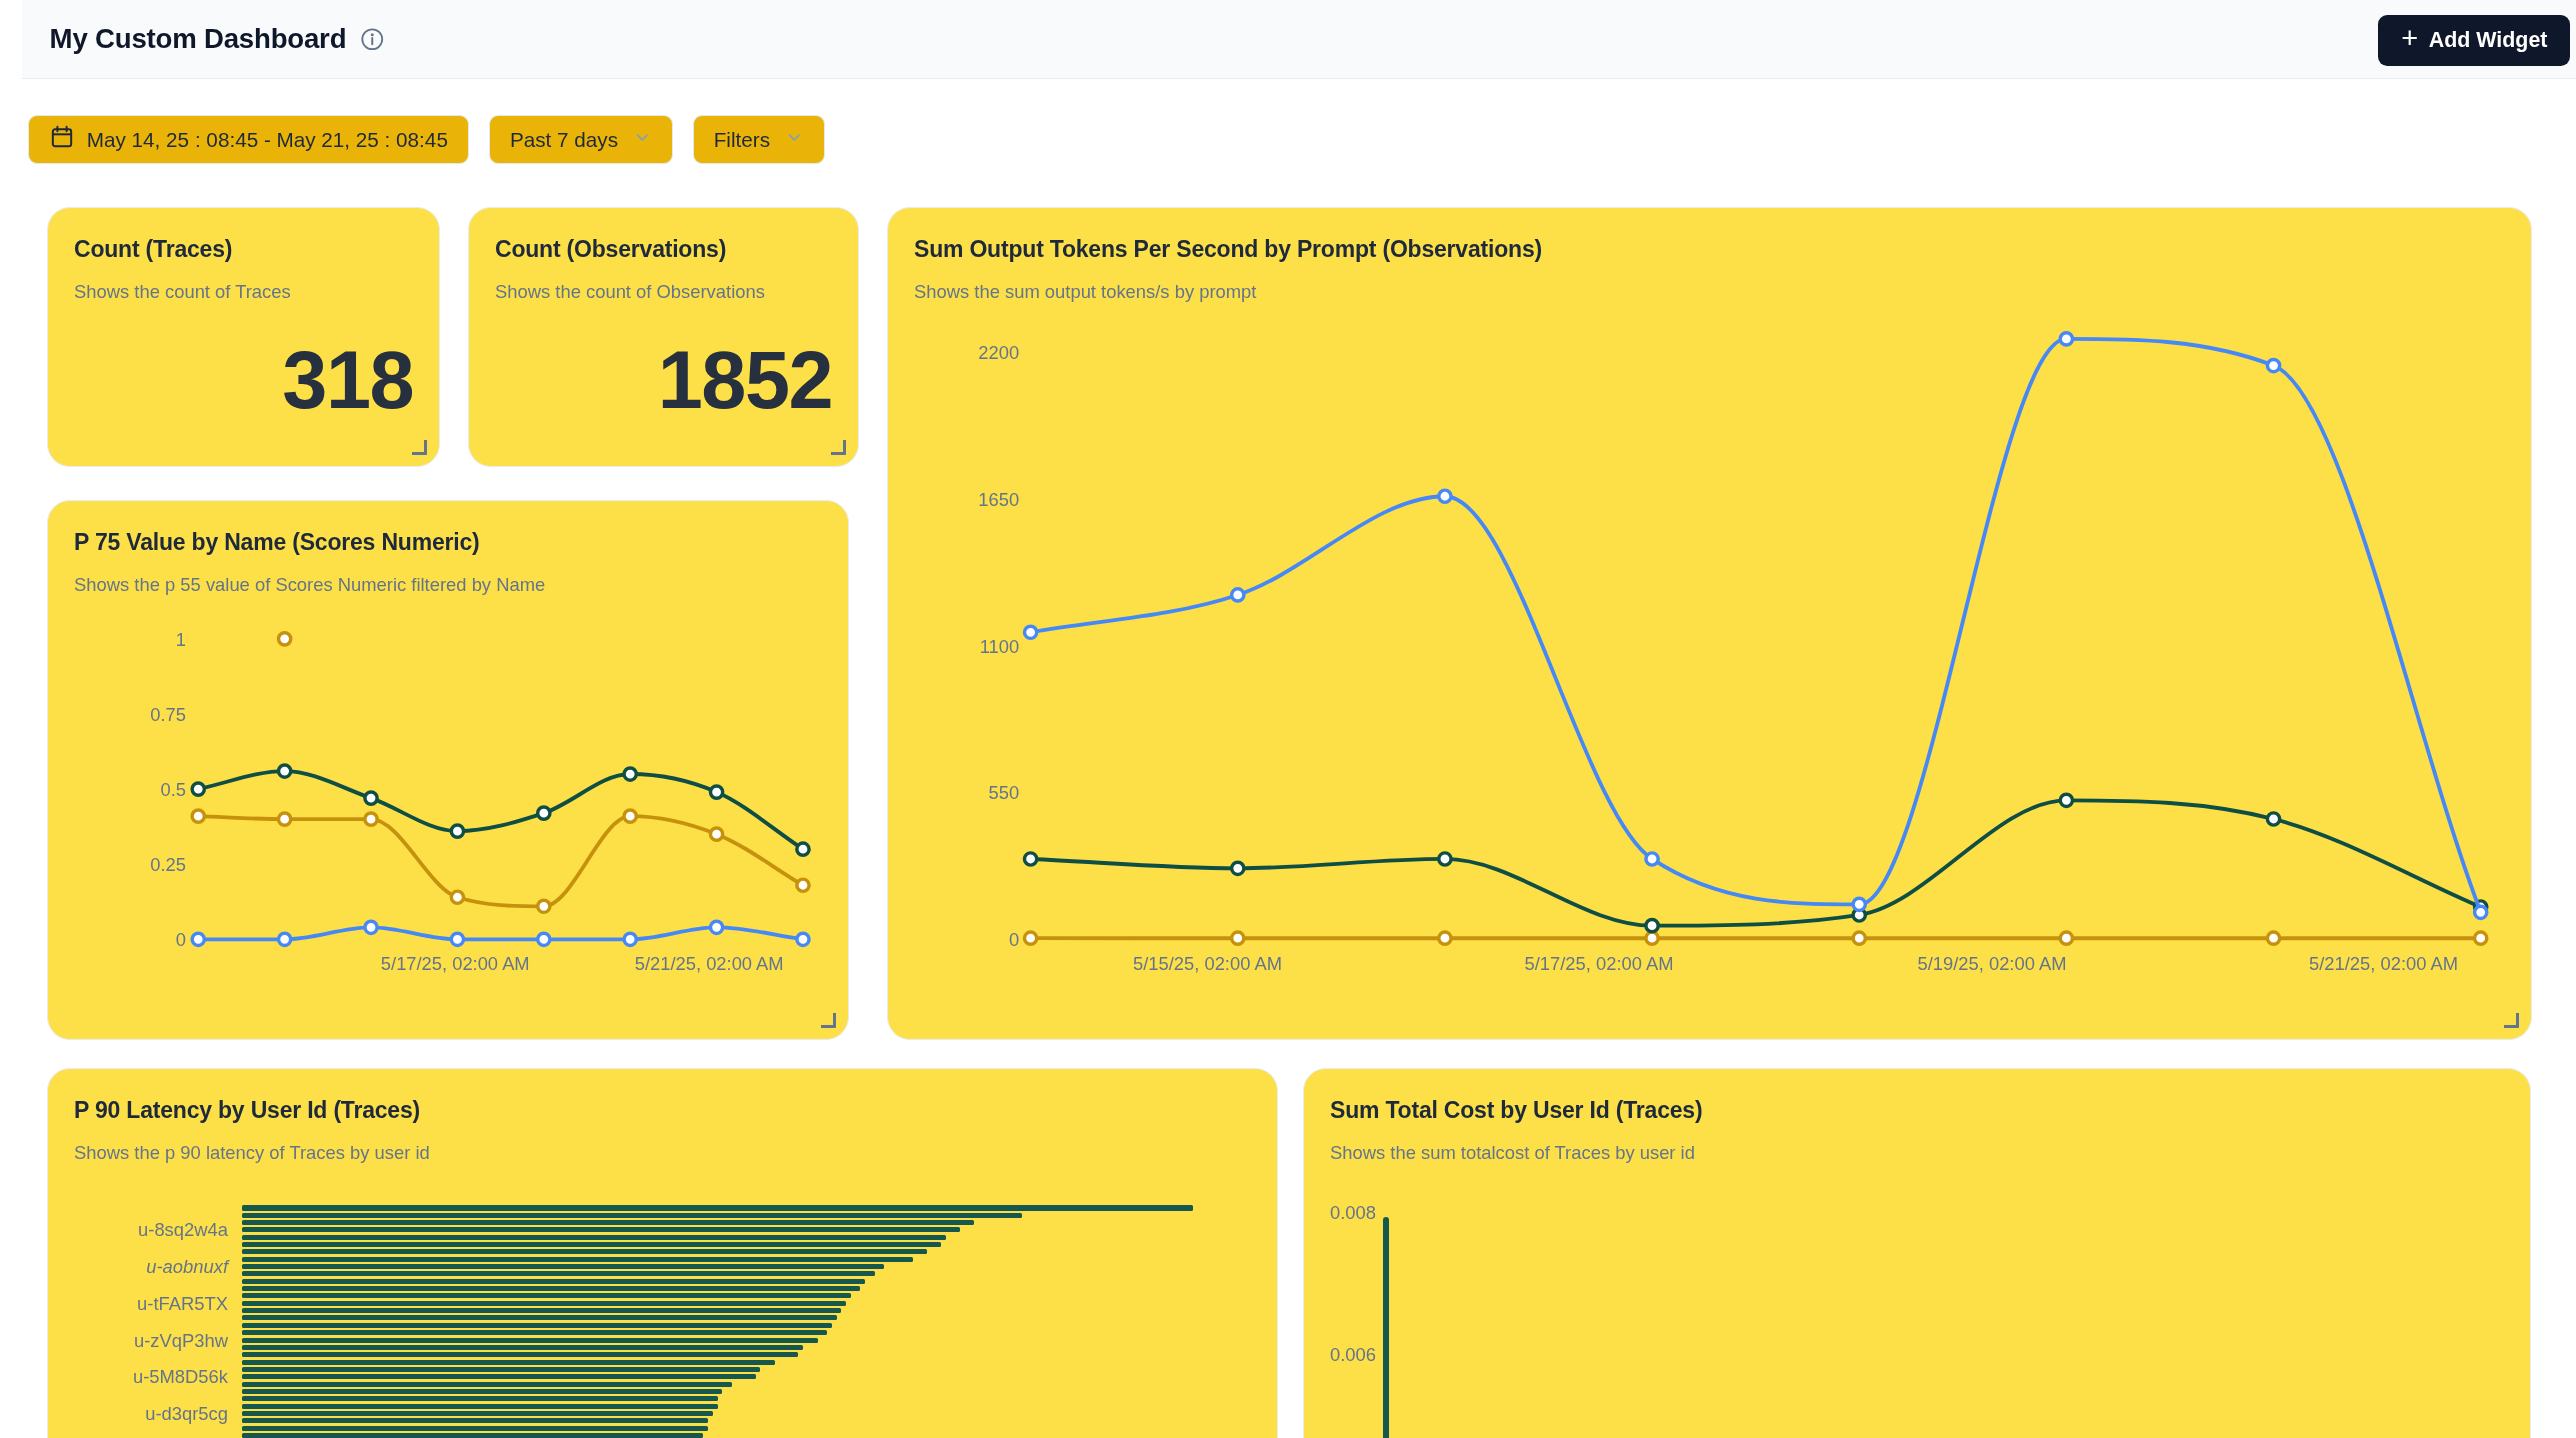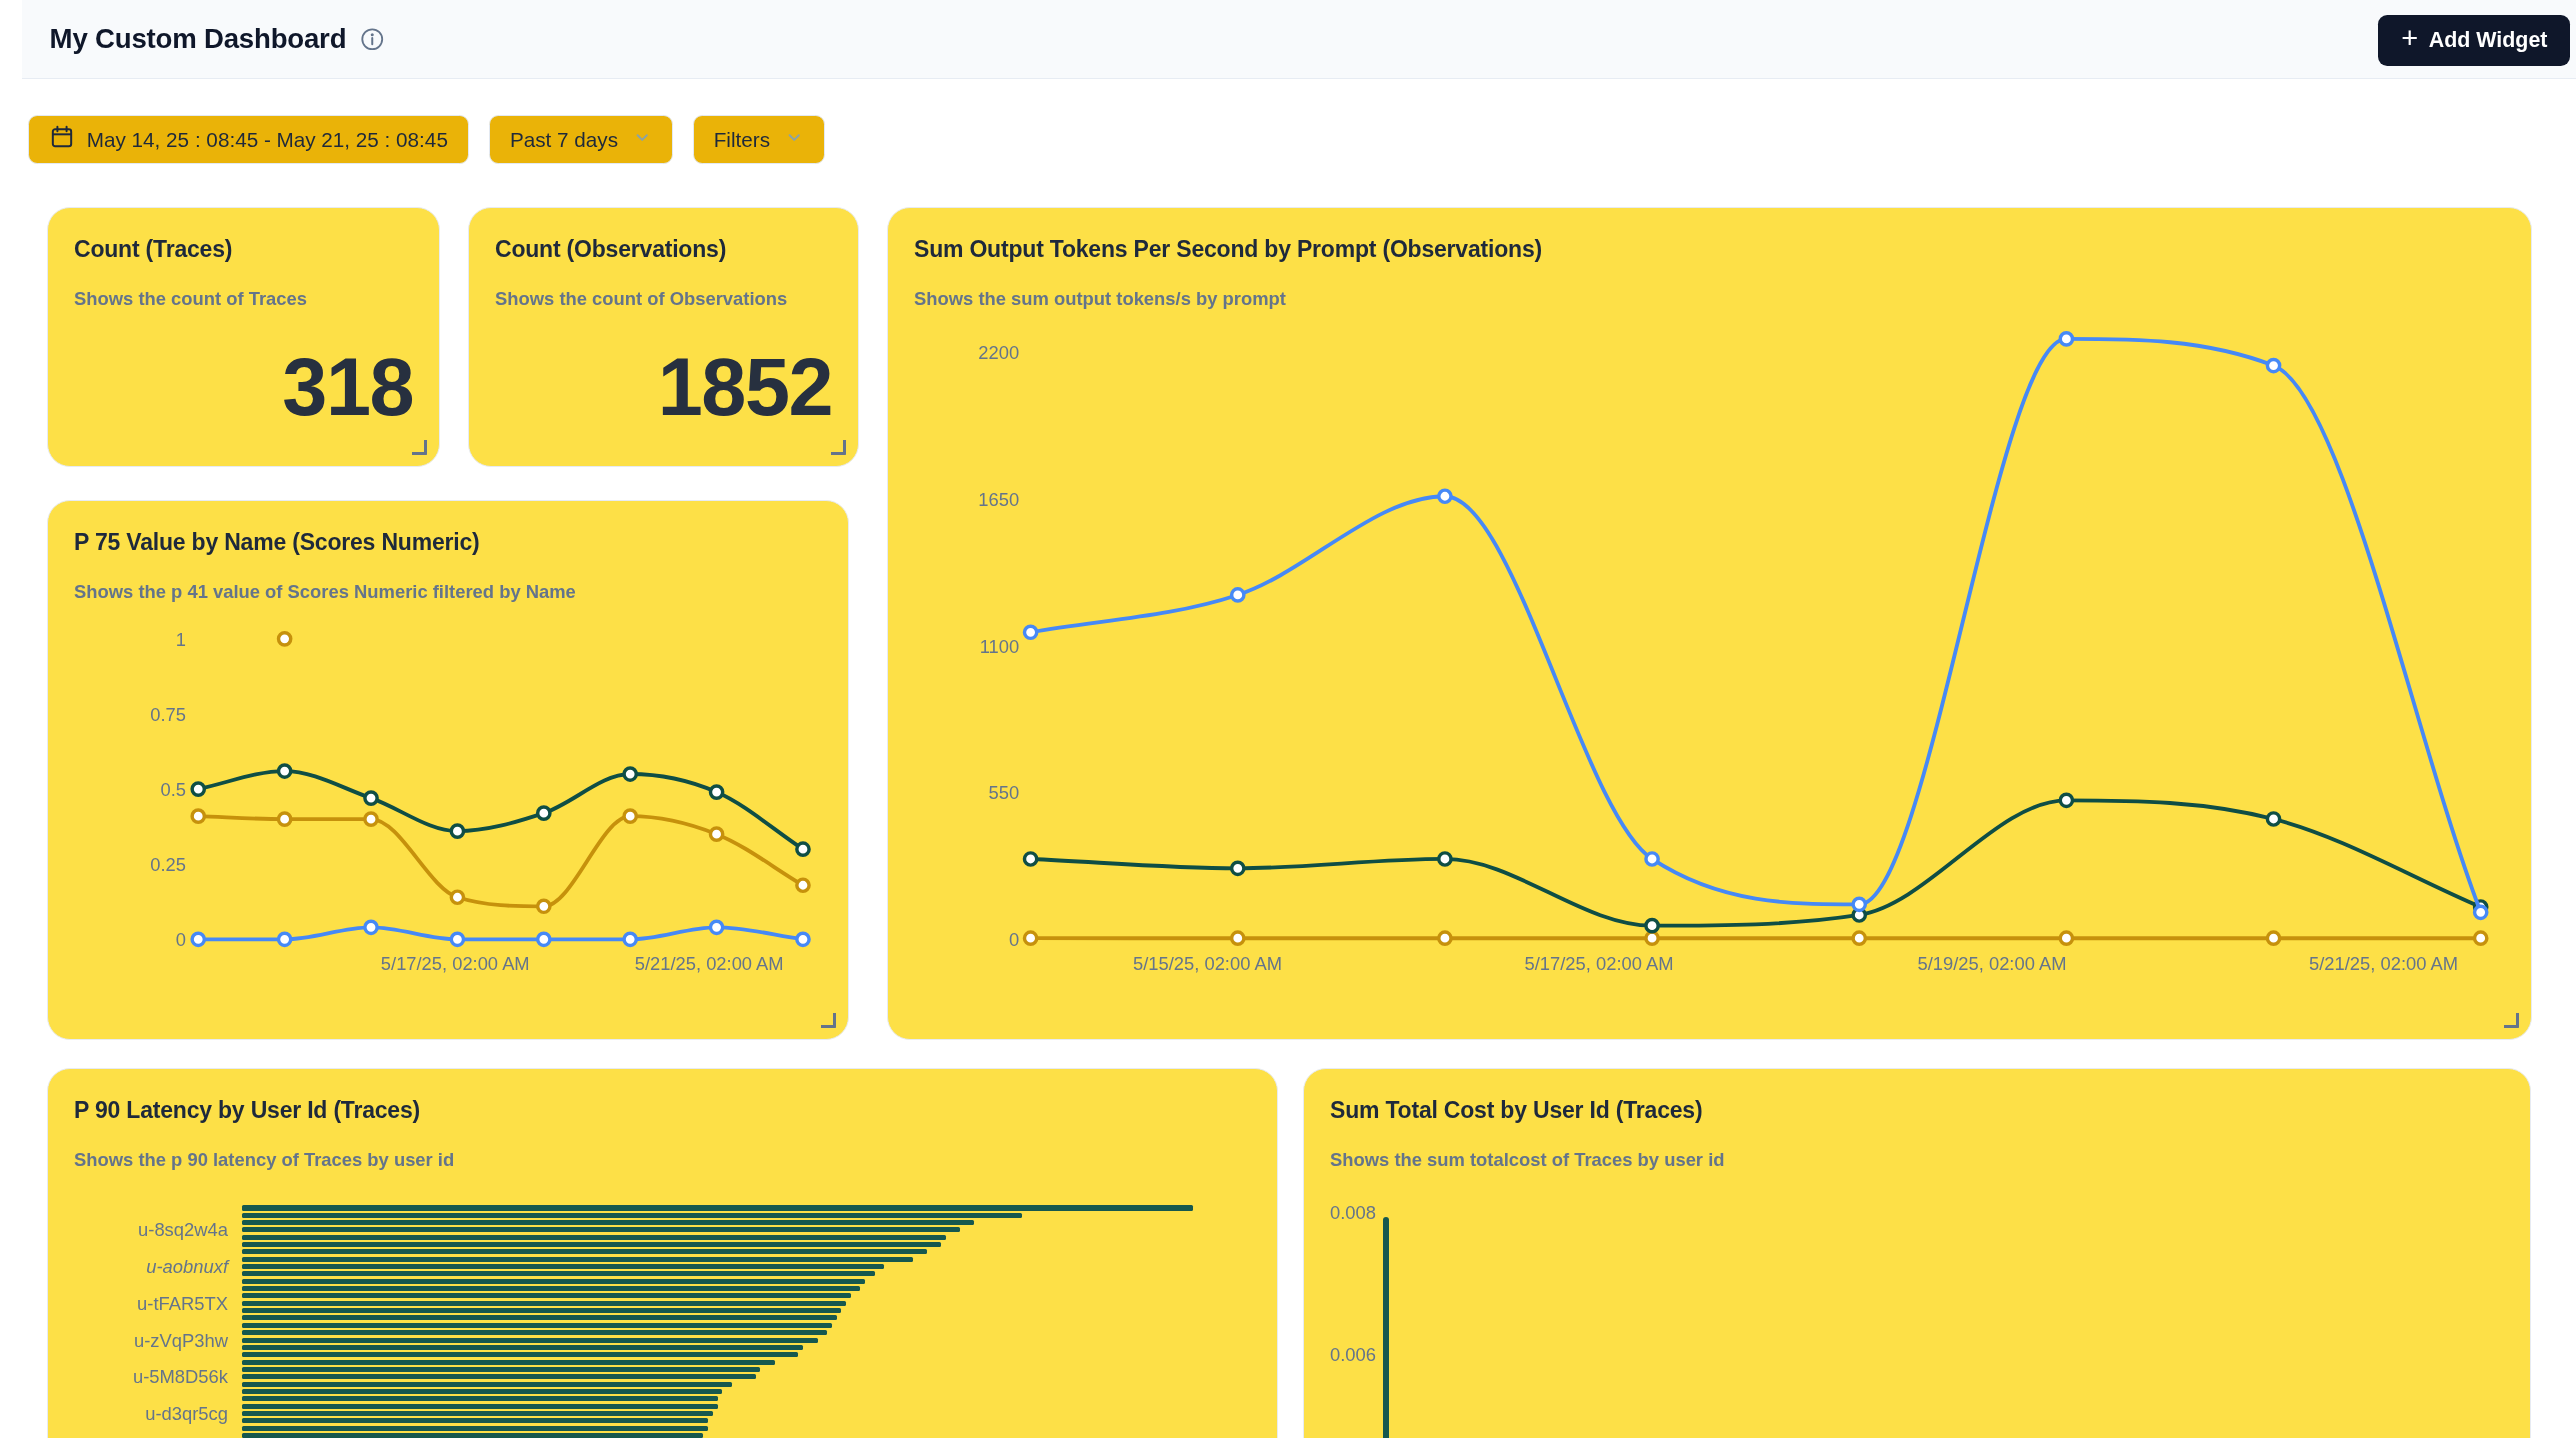--- a/index.html
+++ b/index.html
@@ -20,21 +20,21 @@
   .toolbar { position:absolute; left:27.6px; top:115px; display:flex; gap:20px; }
   .pill { height:49px; background:#eab308; border:1.5px solid #e3e9f1; border-radius:9.2px;
     display:flex; align-items:center; gap:12.2px; padding:0 20px; font-size:20.7px; color:#1e293b;
     font-weight:500; cursor:pointer; }
   .pill .chev { margin-left:3.1px; }
 
   
   .card { position:absolute; background:#fde047; border:1.5px solid #e7ebf2; border-radius:23px; }
   .card-inner { position:absolute; left:26px; top:27.6px; right:26px; }
   .card-title { font-size:23px; font-weight:600; color:#1e293b; letter-spacing:-0.2px; }
-  .card-subtitle { font-size:18.4px; color:#64748b; margin-top:25px;font-weight:bold; }
+  .card-subtitle { font-size:18.4px; color:#64748b; margin-top:18px; }
   .big-number { text-align:right; font-size:81px; font-weight:700; color:#27303f;
     letter-spacing:-1.5px; margin-top:31px; }
   .resize-handle { position:absolute; right:12.2px; bottom:10.7px; width:15.3px; height:15.3px;
     border-right:3.8px solid #64748b; border-bottom:3.8px solid #64748b;
     border-bottom-right-radius:1.5px; cursor:nwse-resize; }
 
   #card-count-traces       { left:47px;   top:207px;  width:393px;  height:260px; }
   #card-count-observations { left:468px;  top:207px;  width:391px;  height:260px; }
   #card-tokens             { left:887px; top:207px;  width:1645px; height:833px; }
   #card-p75                { left:47px;   top:500px;  width:802px; height:540px; }
@@ -169,21 +169,21 @@
       <circle cx="1539.5714285714287" cy="20.772727272727252" r="8" fill="#ffffff" stroke="#4689f6" stroke-width="4.5"></circle>
       <circle cx="1810.2857142857142" cy="55.627272727272725" r="8" fill="#ffffff" stroke="#4689f6" stroke-width="4.5"></circle>
       <circle cx="2081" cy="770.1454545454545" r="8" fill="#ffffff" stroke="#4689f6" stroke-width="4.5"></circle>
     </svg>
   <div class="resize-handle"></div>
 </div>
 
 <div class="card" id="card-p75">
   <div class="card-inner">
     <div class="card-title">P 75 Value by Name (Scores Numeric)</div>
-    <div class="card-subtitle">Shows the p 41 value of Scores Numeric filtered by Name</div>
+    <div class="card-subtitle">Shows the p 55 value of Scores Numeric filtered by Name</div>
   </div>
   <svg class="chart-svg" id="chart-p75" viewBox="0 0 1048 586">
       <text x="180" y="462" text-anchor="end">0</text>
       <text x="180" y="363.75" text-anchor="end">0.25</text>
       <text x="180" y="265.5" text-anchor="end">0.5</text>
       <text x="180" y="167.25" text-anchor="end">0.75</text>
       <text x="180" y="69" text-anchor="end">1</text>
       <text x="532.175" y="493" text-anchor="middle">5/17/25, 02:00 AM</text>
       <text x="864.395" y="493" text-anchor="middle">5/21/25, 02:00 AM</text>
       <circle cx="309" cy="60" r="8" fill="#ffffff" stroke="#c6910c" stroke-width="4.5"></circle>

